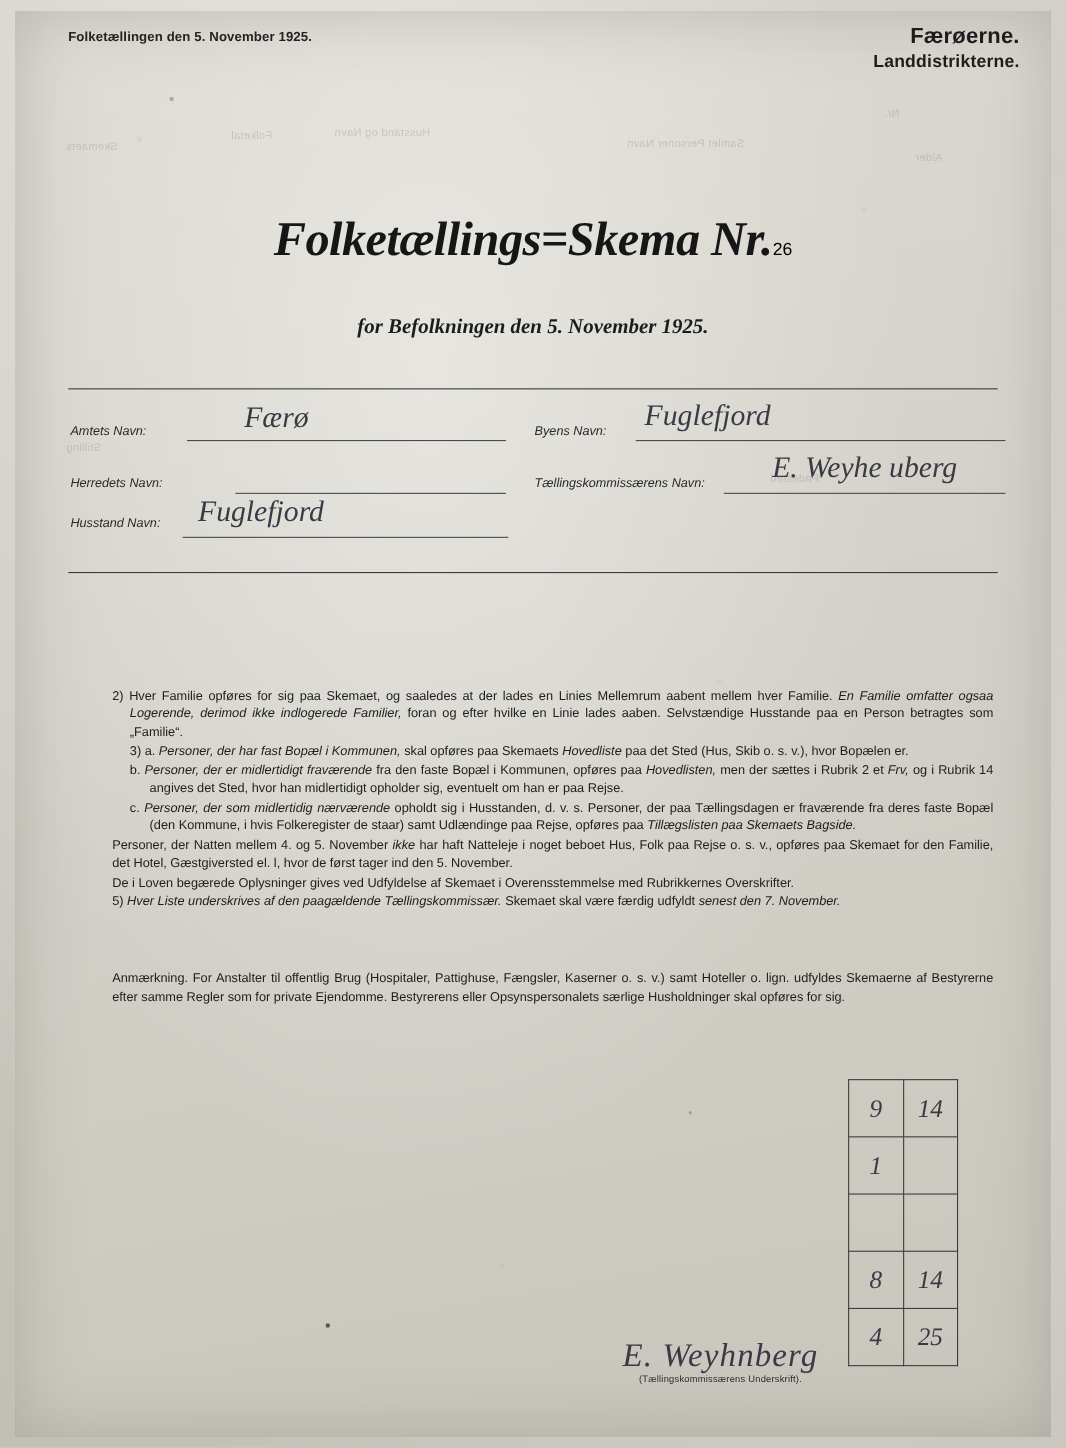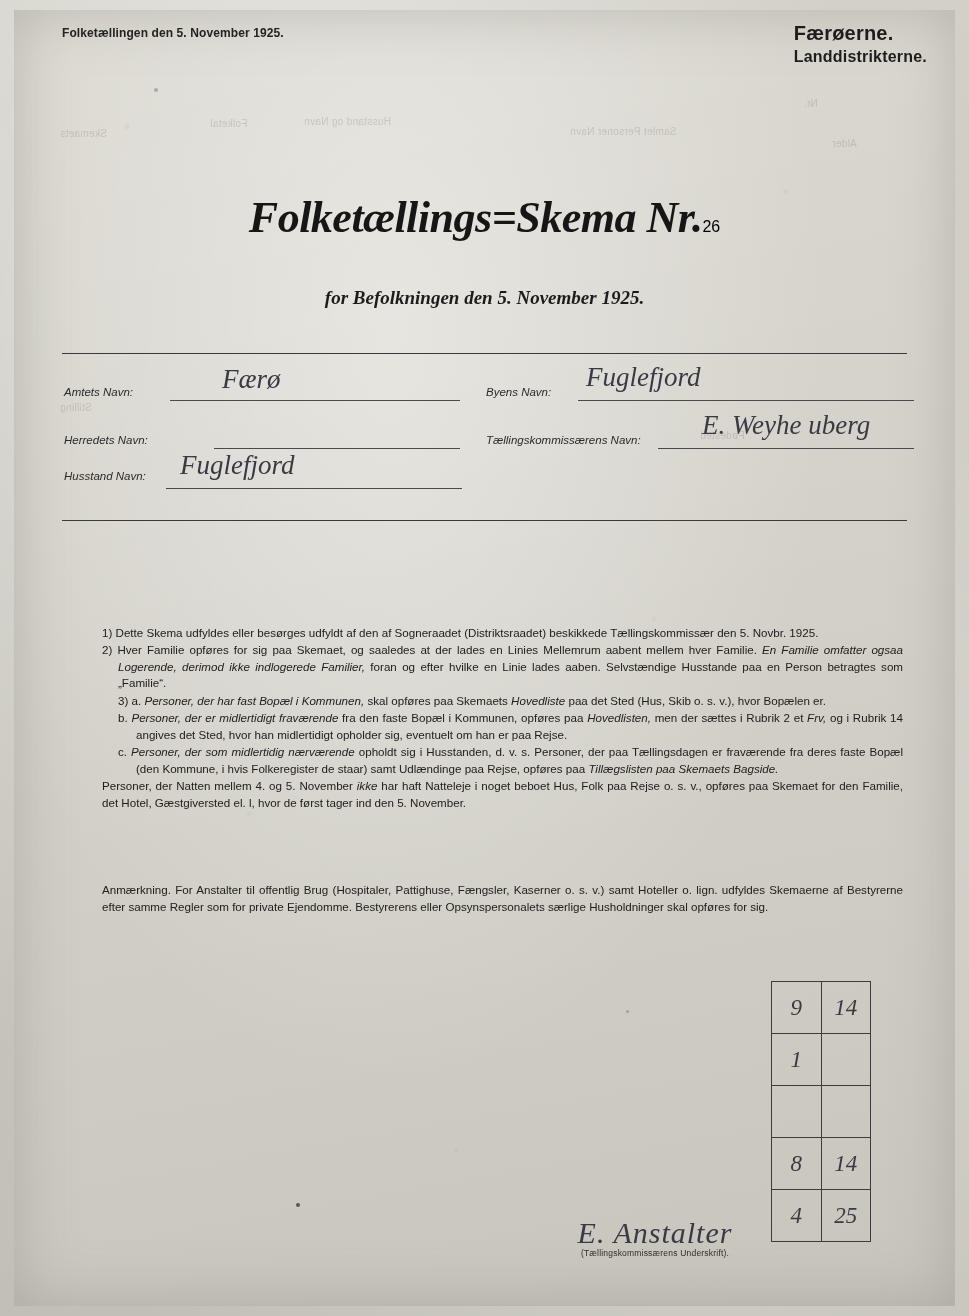--- a/index.html
+++ b/index.html
@@ -67,21 +67,21 @@
     font-size: 12px;
     font-weight: bold;
     color: #232323;
     letter-spacing: .1px;
     margin-left: 18px;
   }
   .hdr-right {
     position: absolute;
     right: 28px;
     top: 12px;
-    text-align: left;
+    text-align: right;
     color: #1d1d1d;
   }
   .hdr-right .l1 {
     font-size: 20px;
     font-weight: bold;
     letter-spacing: .2px;
   }
   .hdr-right .l2 {
     font-size: 16px;
     font-weight: bold;
@@ -296,26 +296,27 @@
       <div class="fld-line" style="left:516px; top:46px; width:336px;"></div>
       <div class="hand big" style="left:524px; top:8px;">Fuglefjord</div>
 
       <div class="fld" style="left:424px; top:80px;">Tællingskommissærens Navn:</div>
       <div class="fld-line" style="left:596px; top:94px; width:256px;"></div>
       <div class="hand big" style="left:640px; top:56px;">E. Weyhe uberg</div>
     </div>
 
 
     <div class="rules">
-      <p class="ind1">1) Dette Skema udfyldes eller besørges udfyldt af den af Sogneraadet (Distriktsraadet) beskikkede Tællingskommissær den 5. Novbr. 1925.</p>
       <p class="ind1"><span>2) Hver Familie opføres for sig paa Skemaet, og saaledes at der lades en Linies Mellemrum aabent mellem hver Familie. </span><span class="i">En Familie omfatter ogsaa Logerende, derimod ikke indlogerede Familier,</span><span> foran og efter hvilke en Linie lades aaben. Selvstændige Husstande paa en Person betragtes som „Familie“.</span></p>
       <p class="ind2"><span>3) a. </span><span class="i">Personer, der har fast Bopæl i Kommunen,</span><span> skal opføres paa Skemaets </span><span class="i">Hovedliste</span><span> paa det Sted (Hus, Skib o. s. v.), hvor Bopælen er.</span></p>
       <p class="ind2"><span>b. </span><span class="i">Personer, der er midlertidigt fraværende</span><span> fra den faste Bopæl i Kommunen, opføres paa </span><span class="i">Hovedlisten,</span><span> men der sættes i Rubrik 2 et </span><span class="i">Frv,</span><span> og i Rubrik 14 angives det Sted, hvor han midlertidigt opholder sig, eventuelt om han er paa Rejse.</span></p>
       <p class="ind2"><span>c. </span><span class="i">Personer, der som midlertidig nærværende</span><span> opholdt sig i Husstanden, d. v. s. Personer, der paa Tællingsdagen er fraværende fra deres faste Bopæl (den Kommune, i hvis Folkeregister de staar) samt Udlændinge paa Rejse, opføres paa </span><span class="i">Tillægslisten paa Skemaets Bagside.</span></p>
       <p><span>Personer, der Natten mellem 4. og 5. November </span><span class="i">ikke</span><span> har haft Natteleje i noget beboet Hus, Folk paa Rejse o. s. v., opføres paa Skemaet for den Familie, det Hotel, Gæstgiversted el. l, hvor de først tager ind den 5. November.</span></p>
+      <p>De i Loven begærede Oplysninger gives ved Udfyldelse af Skemaet i Overensstemmelse med Rubrikkernes Overskrifter.</p>
+      <p class="ind1"><span>5) </span><span class="i">Hver Liste underskrives af den paagældende Tællingskommissær.</span><span> Skemaet skal være færdig udfyldt </span><span class="i">senest den 7. November.</span></p>
     </div>
 
     <div class="note">
       <span class="b">Anmærkning.</span><span> For Anstalter til offentlig Brug (Hospitaler, Pattighuse, Fængsler, Kaserner o. s. v.) samt Hoteller o. lign. udfyldes Skemaerne af Bestyrerne efter samme Regler som for private Ejendomme. Bestyrerens eller Opsynspersonalets særlige Husholdninger skal opføres for sig.</span>
     </div>
 
     <table class="tally">
       <tbody>
           <tr>
         <td>9</td>
@@ -336,17 +337,17 @@
       <tr>
         <td>4</td>
         <td>25</td>
       </tr>
     </tbody>
       </table>
 
     <div class="dot"></div>
 
     <div class="sig">
-      <div class="scrawl">E. Anstalter</div>
+      <div class="scrawl">E. Weyhnberg</div>
       <div class="caption">(Tællingskommissærens Underskrift).</div>
     </div>
   </div>
 </div>
 
 </body></html>

